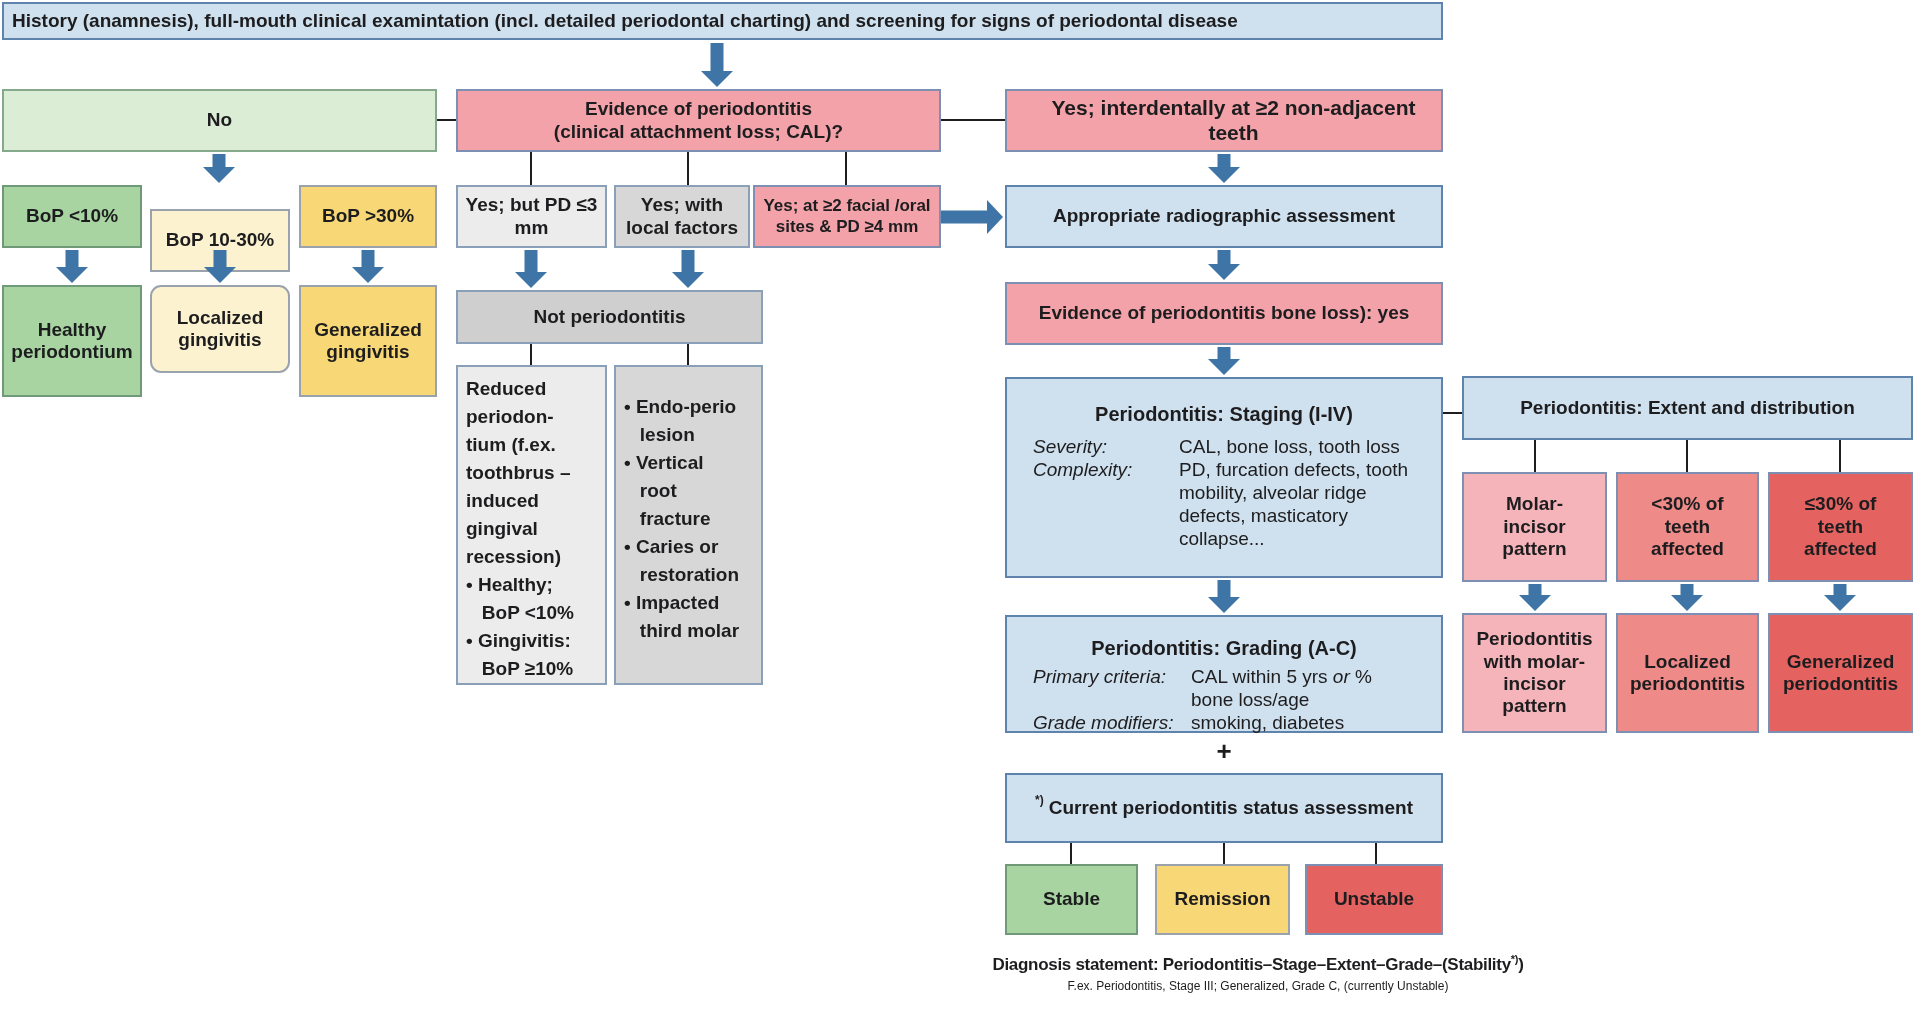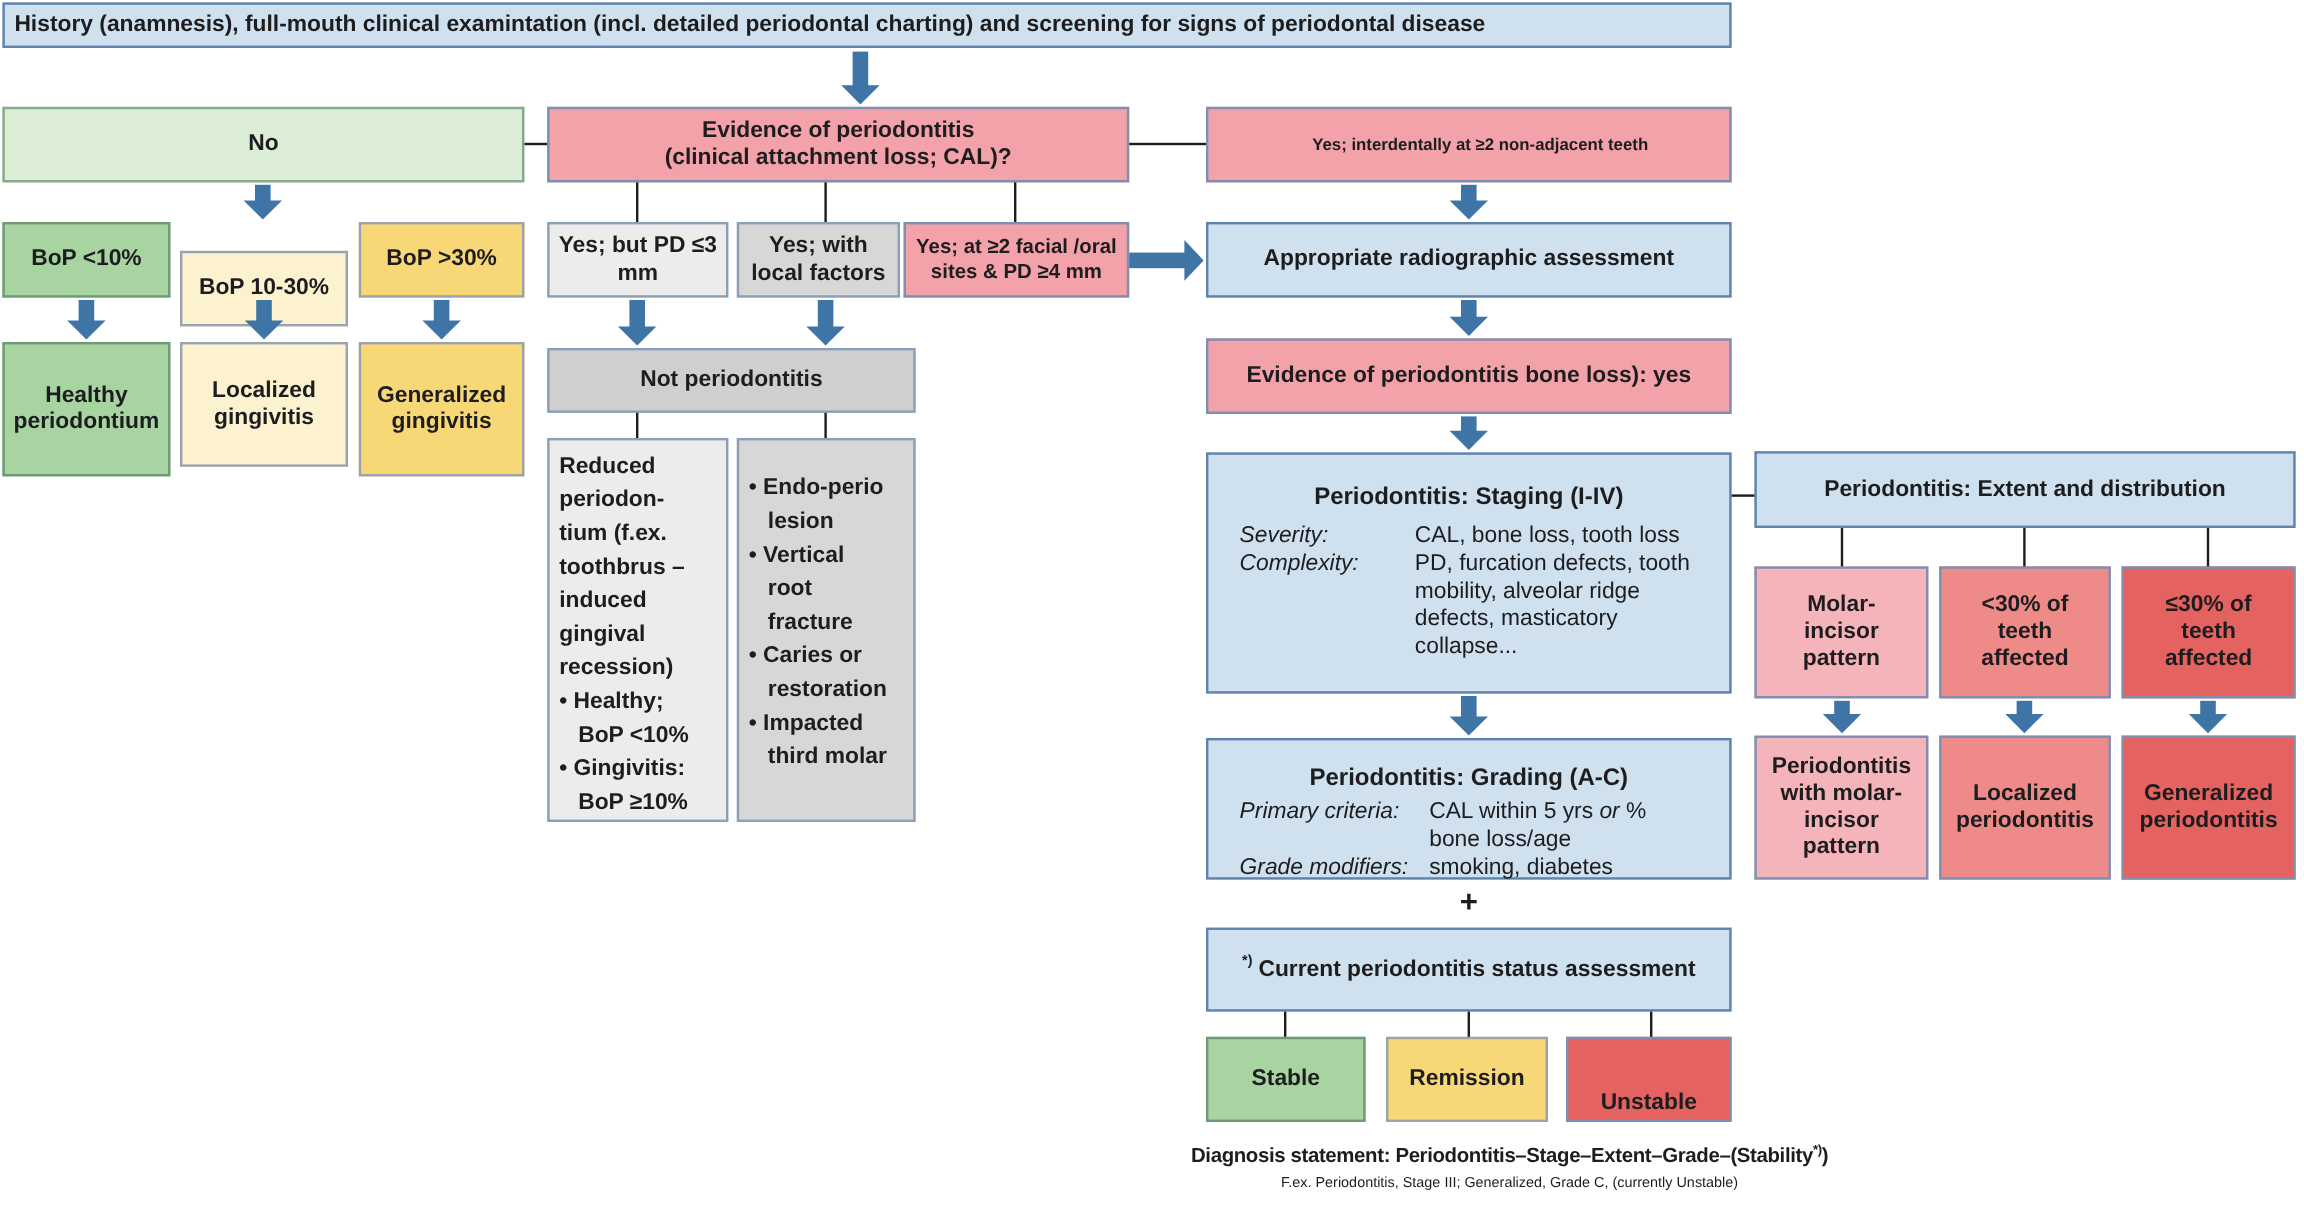--- a/index.html
+++ b/index.html
@@ -23,21 +23,21 @@
   .pinklight{background:#f5b4b9;border-color:#7d8fb2;}
   .salmon{background:#ee8a88;border-color:#7d8fb2;}
   .red{background:#e4625f;border-color:#7d8fb2;}
   .greenpale{background:#dcedd6;border-color:#84a98c;}
   .green{background:#a8d4a2;border-color:#6f9a77;}
   .cream{background:#fcf2cf;border-color:#9aa3ad;}
   .yellow{background:#f8d876;border-color:#9aa3ad;}
   .greyL{background:#ececec;border-color:#8aa0b8;}
   .greyM{background:#d7d7d7;border-color:#8aa0b8;}
   .greyD{background:#cfcfcf;border-color:#8aa0b8;}
-  .fs18{font-size:14px;padding-left:23px;}
+  .fs18{font-size:21px;padding-left:23px;}
   .fs17{font-size:17px;}
   .pre{white-space:pre-line;}
   .textbox{
     display:block;text-align:left;white-space:pre;
     font-size:19px;line-height:28px;padding:8px 5px 4px 8px;
   }
   .pt26{padding-top:26px;}
   .block{display:block;text-align:left;font-weight:normal;padding:20px 12px;}
   .bx-title{text-align:center;font-weight:bold;font-size:20px;margin:4px 0 8px 0;}
   .defrow{display:grid;grid-template-columns:160px 1fr;font-size:19px;line-height:1.22;}
@@ -102,21 +102,21 @@
       <span>Yes; at ≥2 facial /oral sites &amp; PD ≥4 mm</span>
     </div>
 
   <div class="box blue" style="left:1005px;top:185px;width:438px;height:63px;">
       <span>Appropriate radiographic assessment</span>
     </div>
 
   <div class="box green" style="left:2px;top:285px;width:140px;height:112px;">
       <span>Healthy periodontium</span>
     </div>
-  <div class="box cream" style="left:150px;top:285px;width:140px;height:104px;">
+  <div class="box cream" style="left:150px;top:285px;width:140px;height:88px;border-radius:11px;">
       <span>Localized gingivitis</span>
     </div>
   <div class="box yellow" style="left:299px;top:285px;width:138px;height:112px;">
       <span>Generalized gingivitis</span>
     </div>
 
   <div class="box greyD" style="left:456px;top:290px;width:307px;height:54px;">
       <span>Not periodontitis</span>
     </div>
 
@@ -202,21 +202,21 @@
     <span class="supmark">*)</span>
     <span>Current periodontitis status assessment</span>
   </div>
 
   <div class="box green" style="left:1005px;top:864px;width:133px;height:71px;">
       <span>Stable</span>
     </div>
   <div class="box yellow" style="left:1155px;top:864px;width:135px;height:71px;text-align:center;">
       <span>Remission</span>
     </div>
-  <div class="box red" style="left:1305px;top:864px;width:138px;height:71px;align-items:flex-end;">
+  <div class="box red" style="left:1305px;top:864px;width:138px;height:71px;">
       <span>Unstable</span>
     </div>
 
   <div class="diag" style="left:908px;top:953px;width:700px;">
     <div class="diag1"><span>Diagnosis statement: Periodontitis–Stage–Extent–Grade–(Stability</span><sup>*)</sup><span>)</span></div>
     <div class="diag2">F.ex. Periodontitis, Stage III; Generalized, Grade C, (currently Unstable)</div>
   </div>
 
   <div class="hline" style="left:437px;top:119px;width:19px;"></div>
   <div class="hline" style="left:941px;top:119px;width:64px;"></div>

